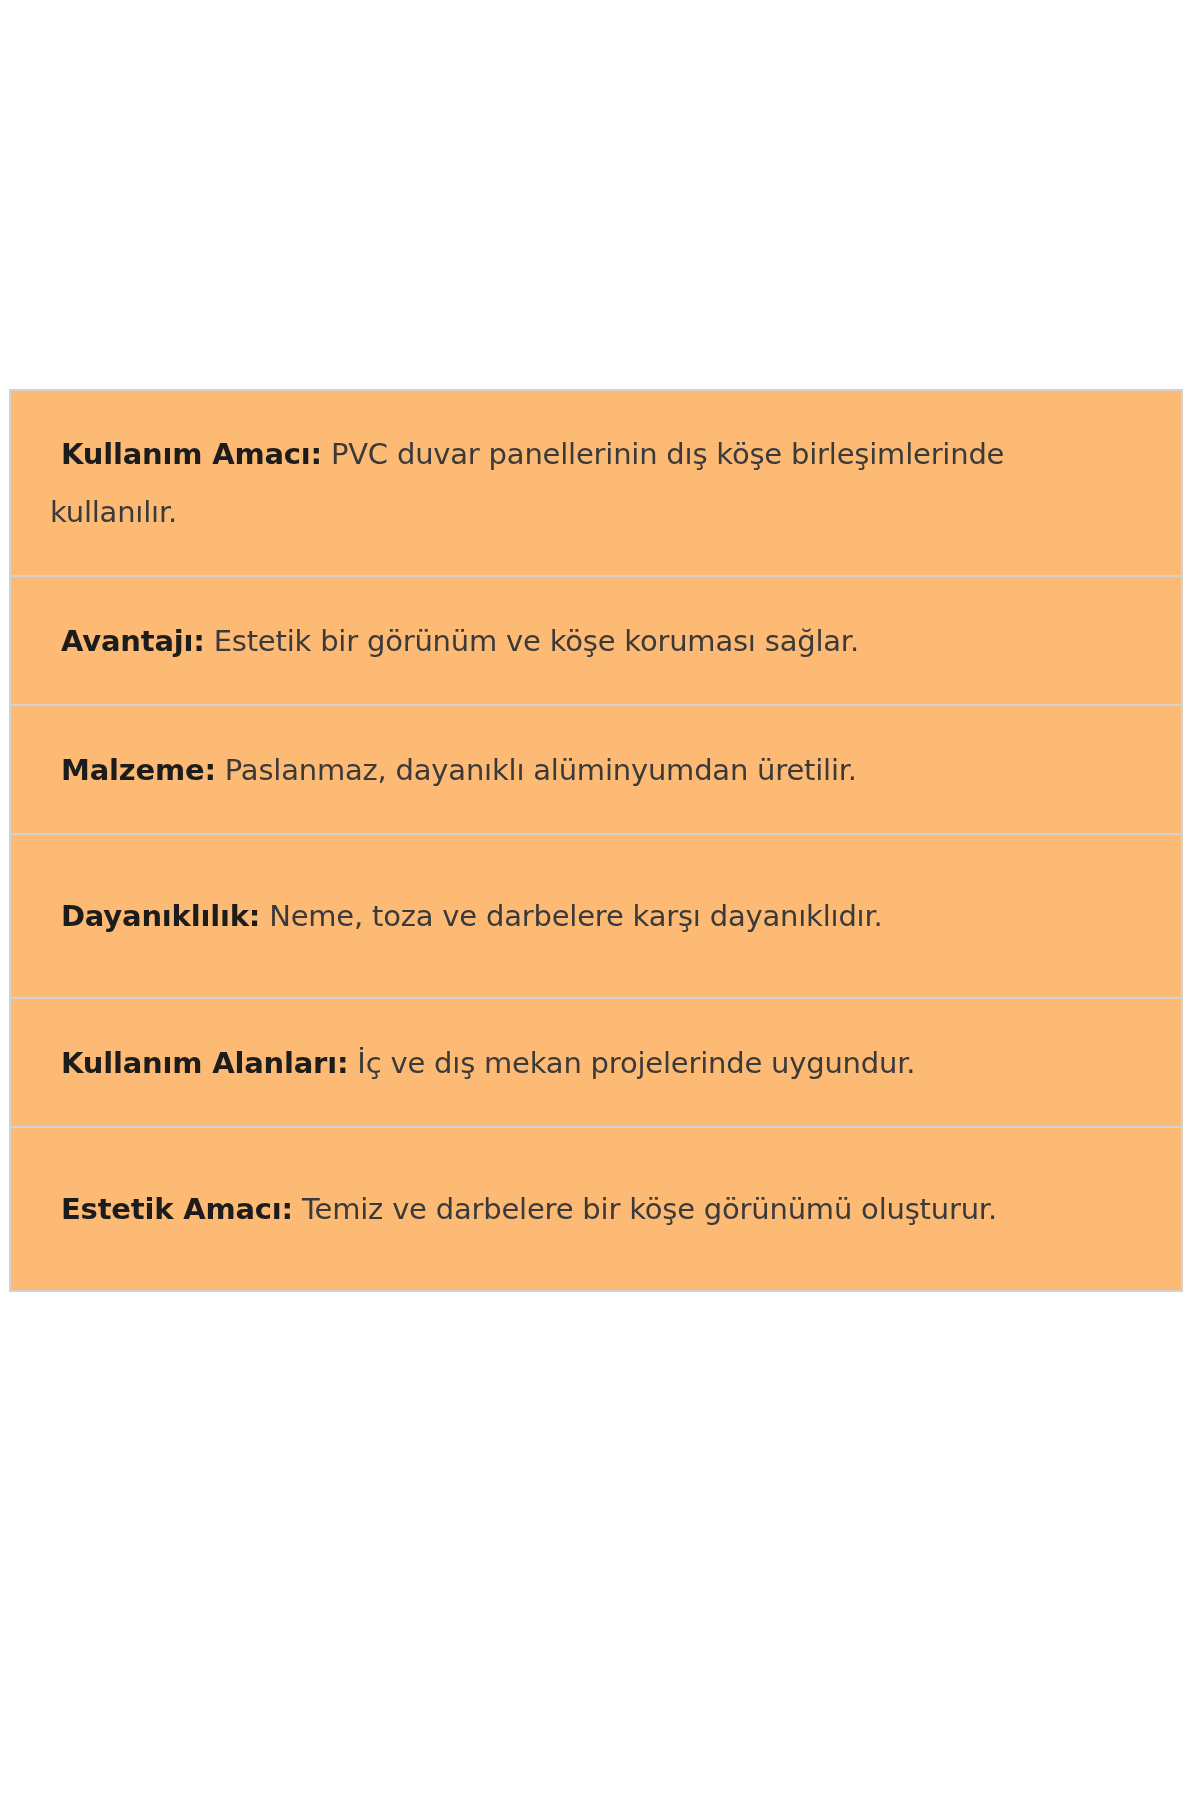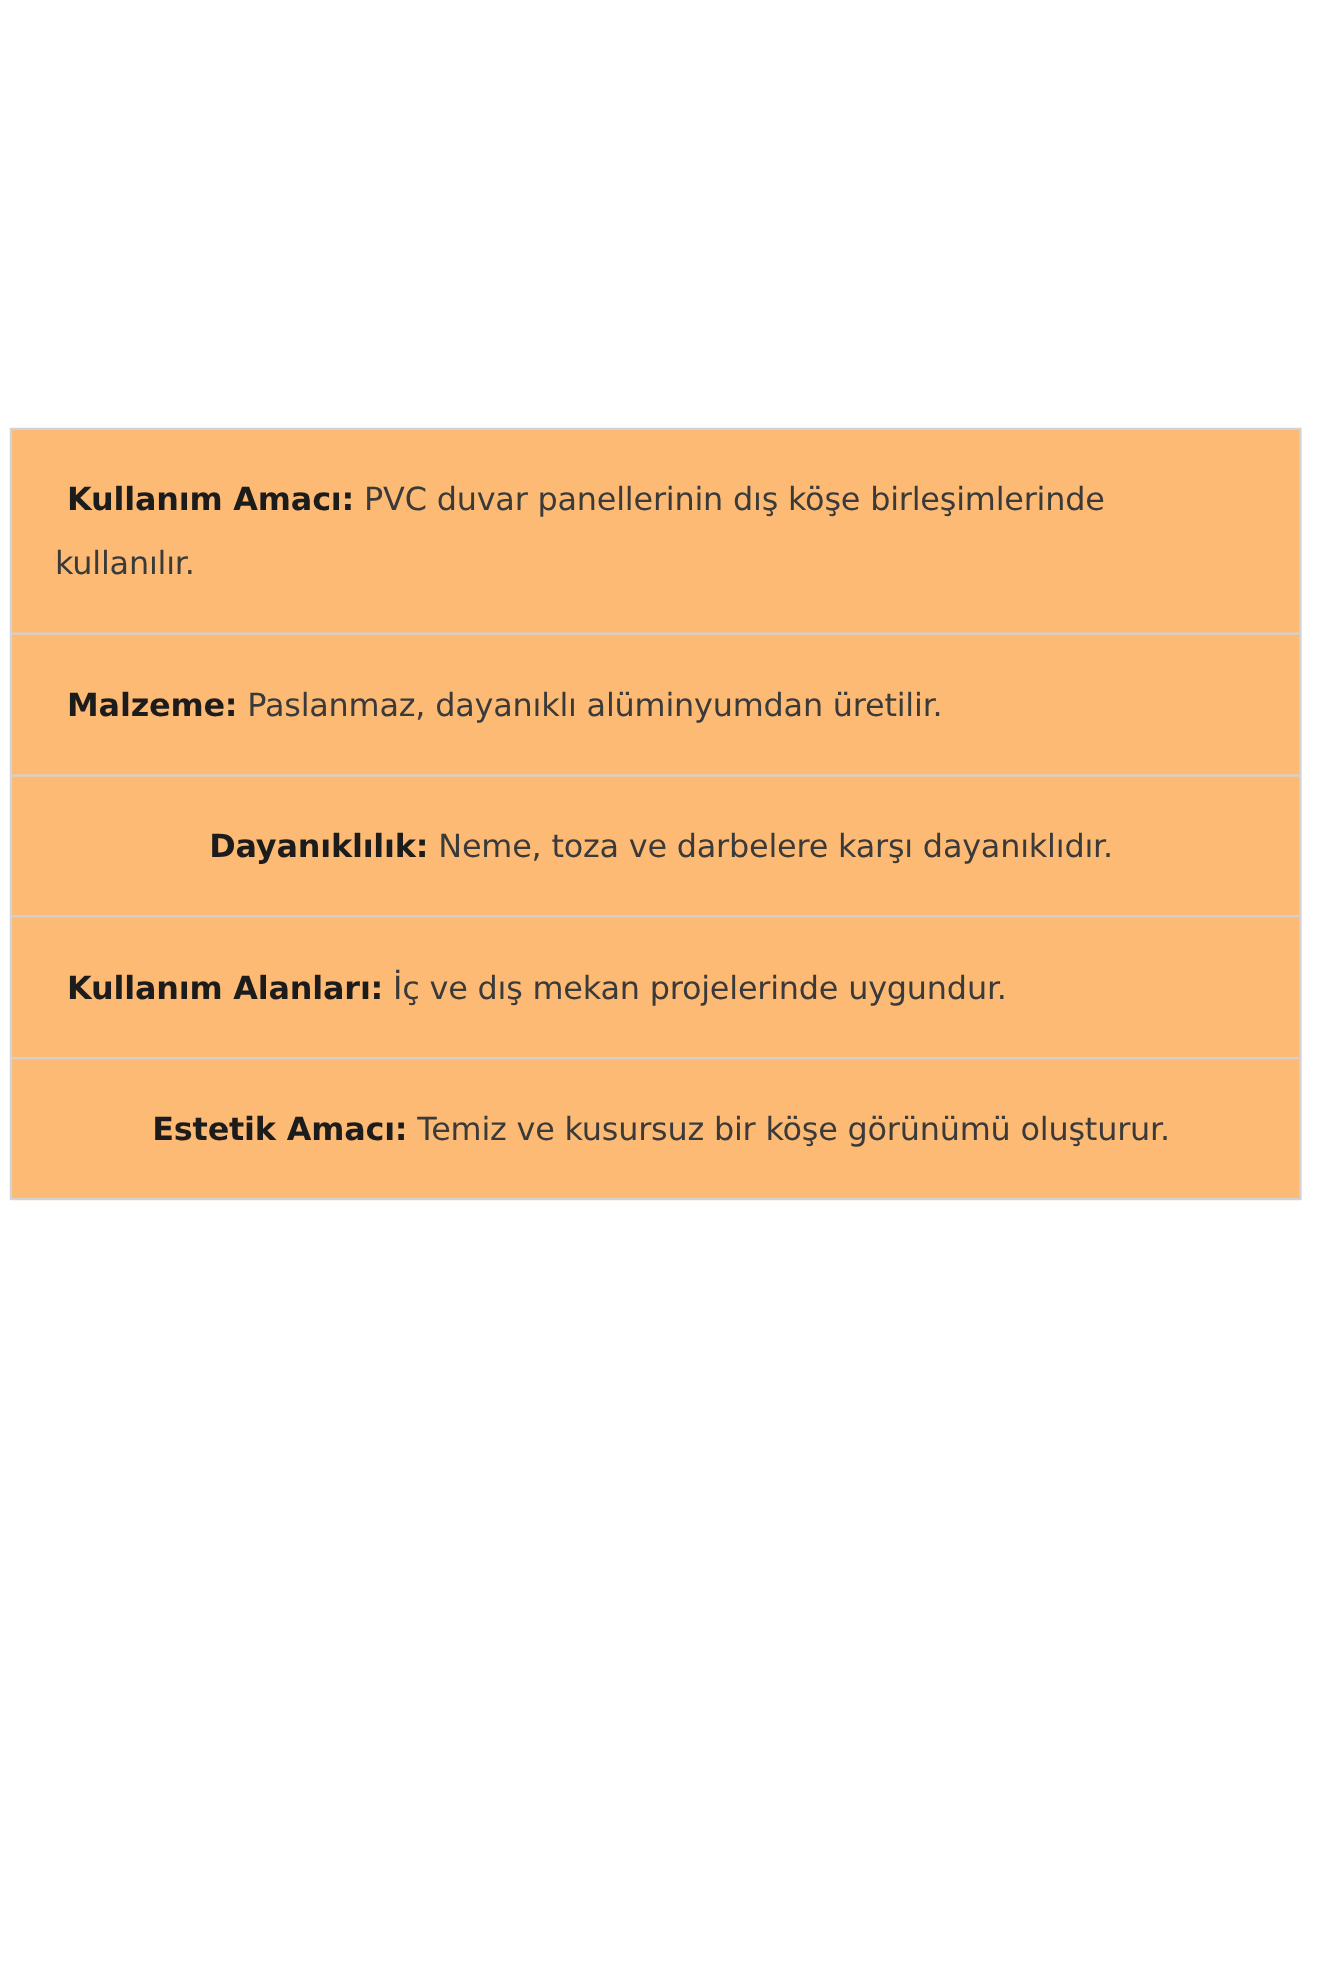--- a/index.html
+++ b/index.html
@@ -30,21 +30,21 @@
     box-sizing: border-box;
     border-top: 2px solid #d2d2d2;
     padding: 0 40px 0 39px;
   }
   .spec-row:first-child {
     border-top: none;
   }
   .spec-row.h185 { height: 184px; }
   .spec-row.h184 { height: 184px; }
   .spec-row.h129 { height: 129px; }
-  .spec-row.h128 { height: 128px; justify-content: center; }
+  .spec-row.h128 { height: 164px; }
 
   .spec-text {
     font-size: 29px;
     line-height: 58px;
     color: #3a3a3a;
     letter-spacing: -0.2px;
     white-space: nowrap;
   }
   .spec-line {
     display: block;
@@ -62,20 +62,25 @@
 
 <div class="spec-table">
 
   <div class="spec-row h185">
     <div class="spec-text">
       <span class="spec-line first"><span class="spec-label">Kullanım Amacı:</span><span> PVC duvar panellerinin dış köşe birleşimlerinde</span></span>
       <span class="spec-line">kullanılır.</span>
     </div>
   </div>
 
+  <div class="spec-row h129">
+    <div class="spec-text">
+      <span class="spec-line first"><span class="spec-label">Avantajı:</span><span> Estetik bir görünüm ve köşe koruması sağlar.</span></span>
+    </div>
+  </div>
 
   <div class="spec-row h129">
     <div class="spec-text">
       <span class="spec-line first"><span class="spec-label">Malzeme:</span><span> Paslanmaz, dayanıklı alüminyumdan üretilir.</span></span>
     </div>
   </div>
 
   <div class="spec-row h128">
     <div class="spec-text">
       <span class="spec-line first"><span class="spec-label">Dayanıklılık:</span><span> Neme, toza ve darbelere karşı dayanıklıdır.</span></span>
@@ -84,17 +89,17 @@
 
 
   <div class="spec-row h129">
     <div class="spec-text">
       <span class="spec-line first"><span class="spec-label">Kullanım Alanları:</span><span> İç ve dış mekan projelerinde uygundur.</span></span>
     </div>
   </div>
 
   <div class="spec-row h128">
     <div class="spec-text">
-      <span class="spec-line first"><span class="spec-label">Estetik Amacı:</span><span> Temiz ve kusursuz bir köşe görünümü oluşturur.</span></span>
+      <span class="spec-line first"><span class="spec-label">Estetik Amacı:</span><span> Temiz ve darbelere bir köşe görünümü oluşturur.</span></span>
     </div>
   </div>
 
 </div>
 
 </body></html>

